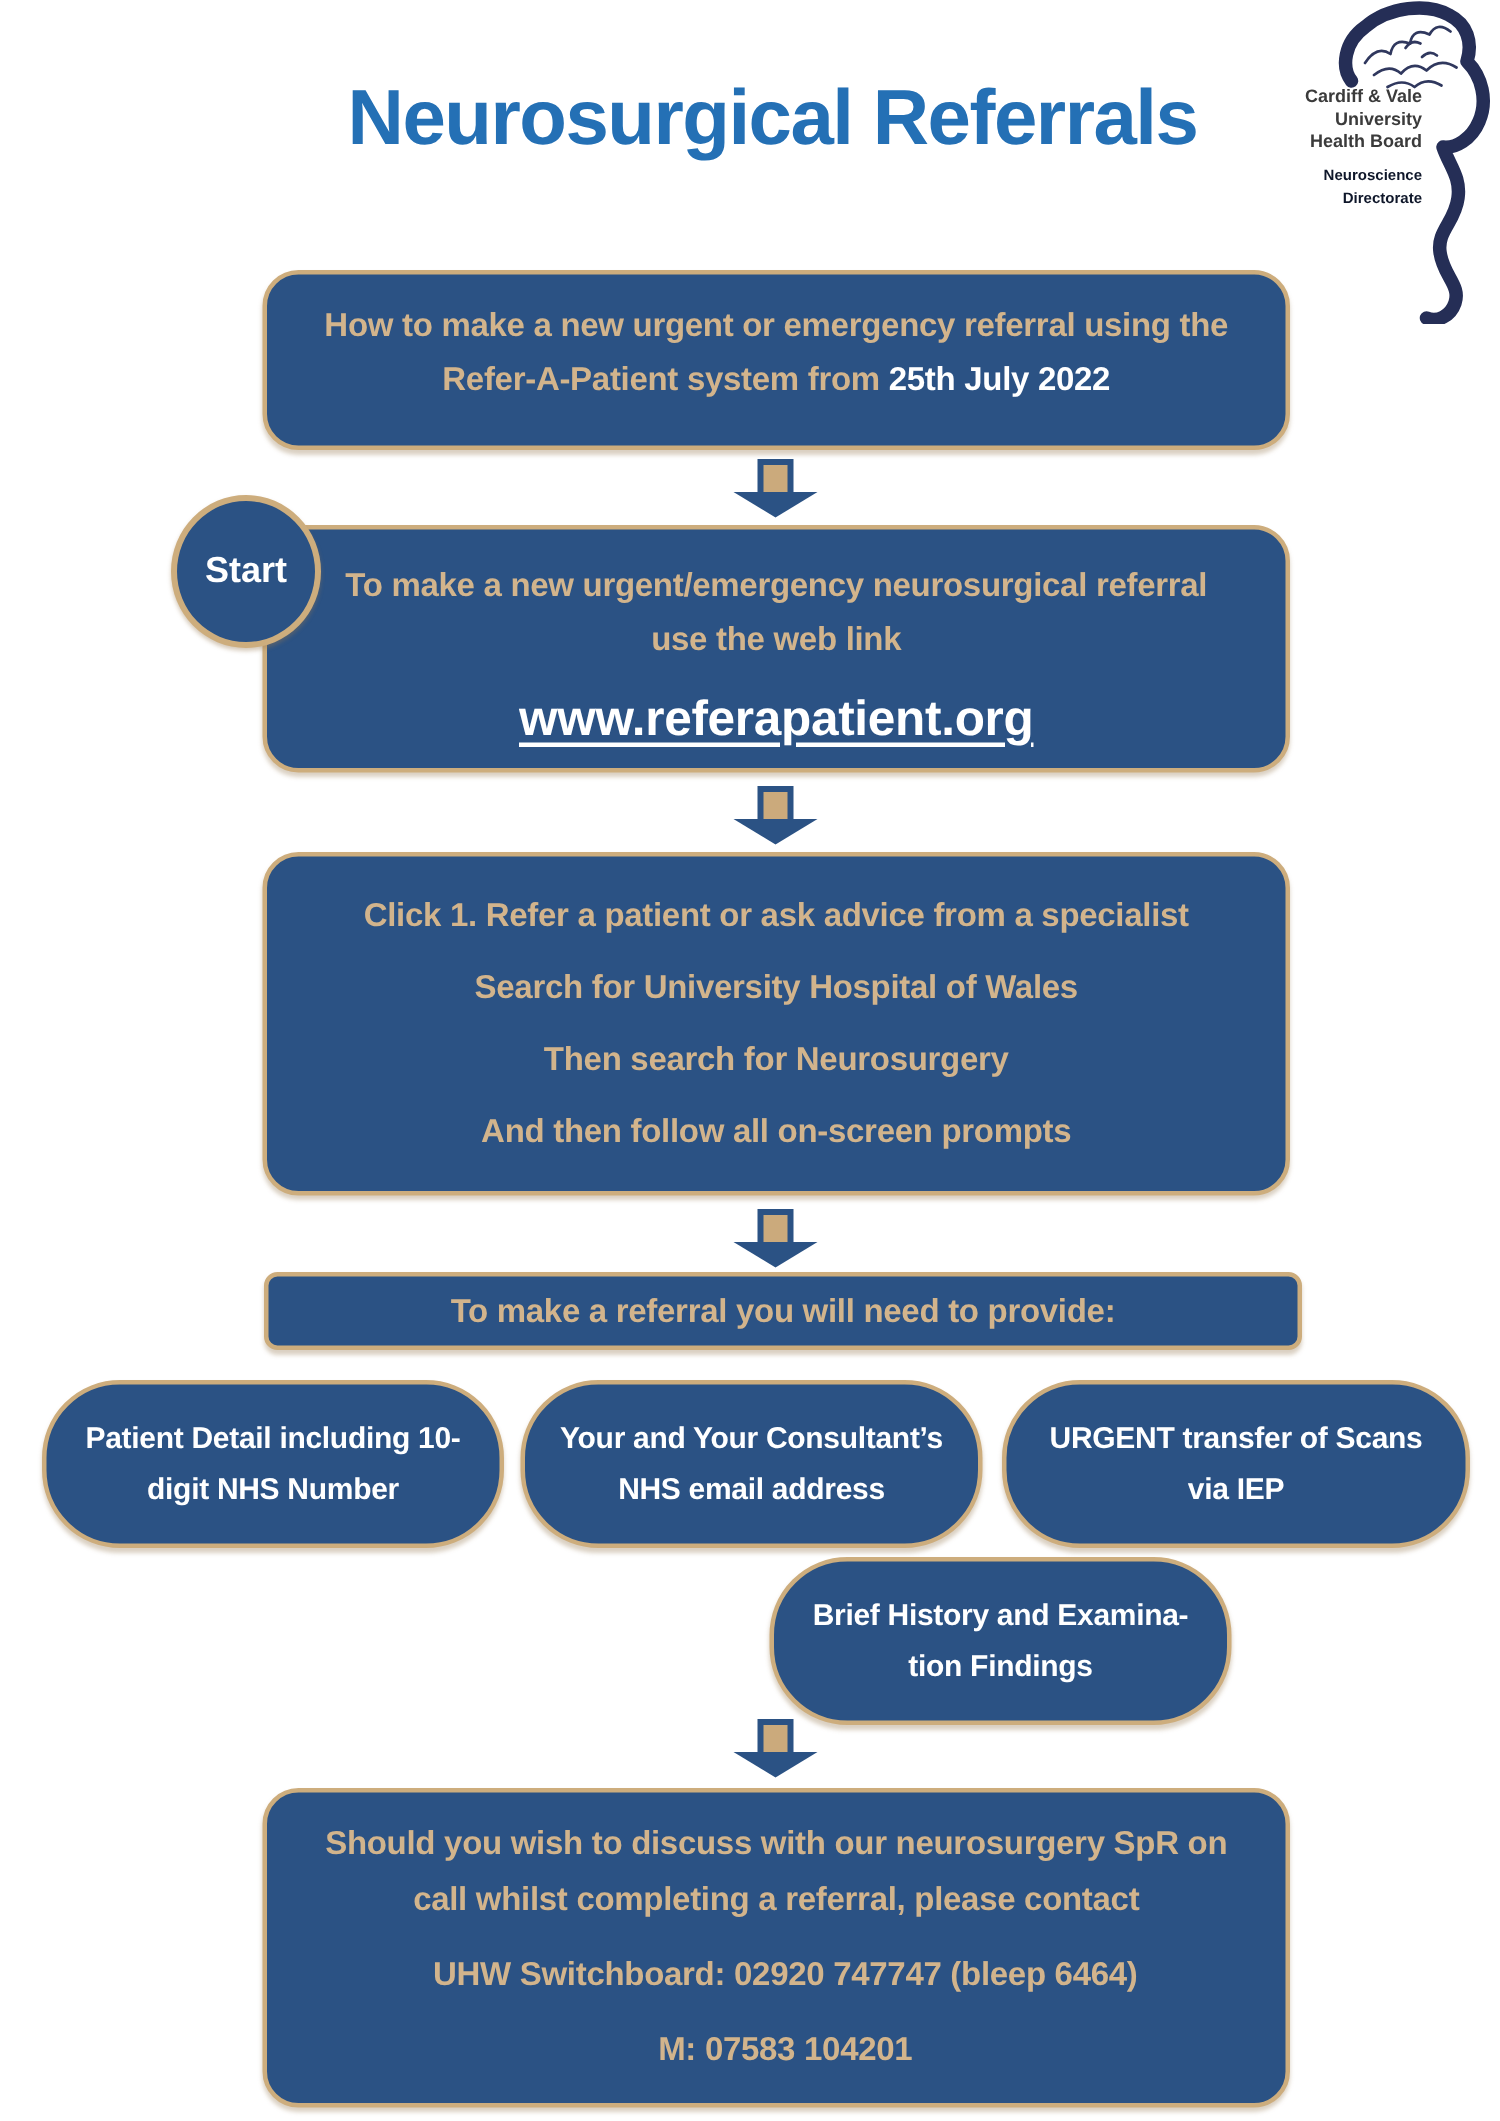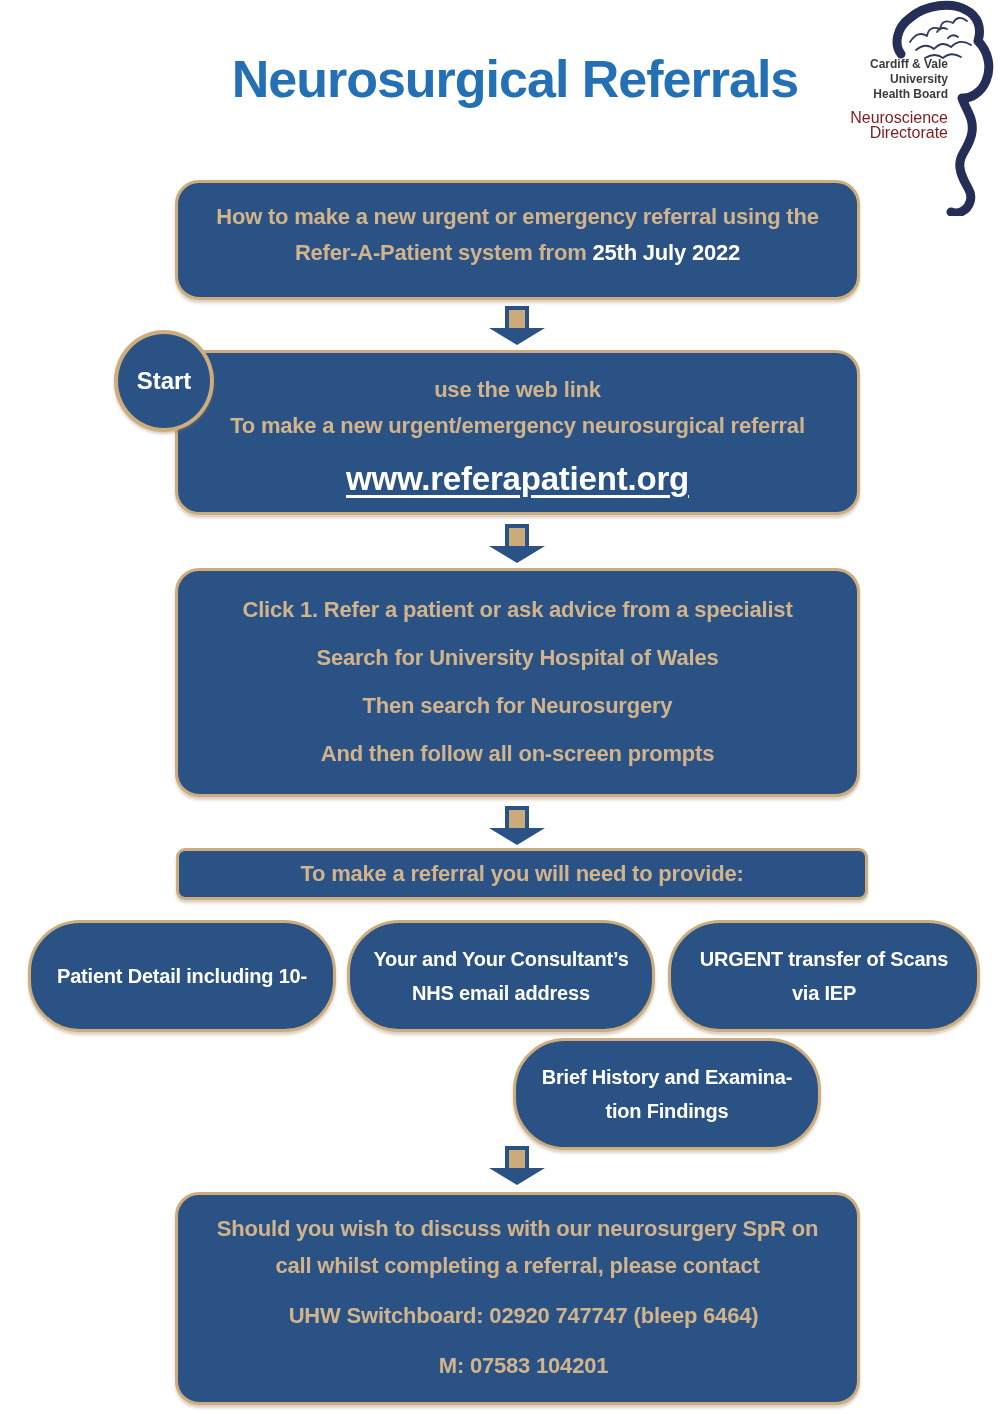--- a/index.html
+++ b/index.html
@@ -62,21 +62,21 @@
   }
   .arrow { position:absolute; left:487px; width:60px; height:40px; }
   .a1 { top:306px; } .a2 { top:524px; } .a3 { top:806px; } .a4 { top:1146px; }
   .logo { position:absolute; top:0; right:0; width:170px; height:216px; }
   .logo-art { position:absolute; top:0; right:0; }
   .logo-text {
     position:absolute; top:57px; right:52px; width:120px;
     text-align:right; z-index:2;
   }
   .logo-org  { font-size:12px; line-height:15px; font-weight:bold; color:#3b3b3b; }
-  .logo-dept { font-size:16px; line-height:15px; font-weight:normal; color:#7f1d1d; margin-top:8px; }
+  .logo-dept { font-size:10px; line-height:15px; font-weight:bold; color:#0f172a; margin-top:8px; }
 </style>
 </head>
 <body>
 
 <div id="page">
 
   <div class="title">Neurosurgical Referrals</div>
 
   <div class="logo">
     <svg class="logo-art" width="115" height="216" viewBox="0 0 115 216">
@@ -110,22 +110,22 @@
   <svg class="arrow a1" viewBox="0 0 60 40">
     <rect x="20" y="2" width="20" height="24" fill="#CBAA7C" stroke="#2B5284" stroke-width="4"></rect>
     <polygon points="2,22 58,22 30,39" fill="#2B5284"></polygon>
   </svg>
 
   <div class="start-badge">
     <span>Start</span>
   </div>
 
   <div class="box weblink-box">
+    <div class="bline">To make a new urgent/emergency neurosurgical referral</div>
     <div class="bline">use the web link</div>
-    <div class="bline">To make a new urgent/emergency neurosurgical referral</div>
     <div class="link">www.referapatient.org</div>
   </div>
 
   <svg class="arrow a2" viewBox="0 0 60 40">
     <rect x="20" y="2" width="20" height="24" fill="#CBAA7C" stroke="#2B5284" stroke-width="4"></rect>
     <polygon points="2,22 58,22 30,39" fill="#2B5284"></polygon>
   </svg>
 
   <div class="box steps-box">
     <div class="bline">Click 1. Refer a patient or ask advice from a specialist</div>
@@ -138,20 +138,21 @@
     <rect x="20" y="2" width="20" height="24" fill="#CBAA7C" stroke="#2B5284" stroke-width="4"></rect>
     <polygon points="2,22 58,22 30,39" fill="#2B5284"></polygon>
   </svg>
 
   <div class="box provide-bar">
     <div class="bline">To make a referral you will need to provide:</div>
   </div>
 
   <div class="pill pill1">
     <div class="pline">Patient Detail including 10-</div>
+    <div class="pline">digit NHS Number</div>
   </div>
   <div class="pill pill2">
     <div class="pline">Your and Your Consultant’s</div>
     <div class="pline">NHS email address</div>
   </div>
   <div class="pill pill3">
     <div class="pline">URGENT transfer of Scans</div>
     <div class="pline">via IEP</div>
   </div>
   <div class="pill pill5">

